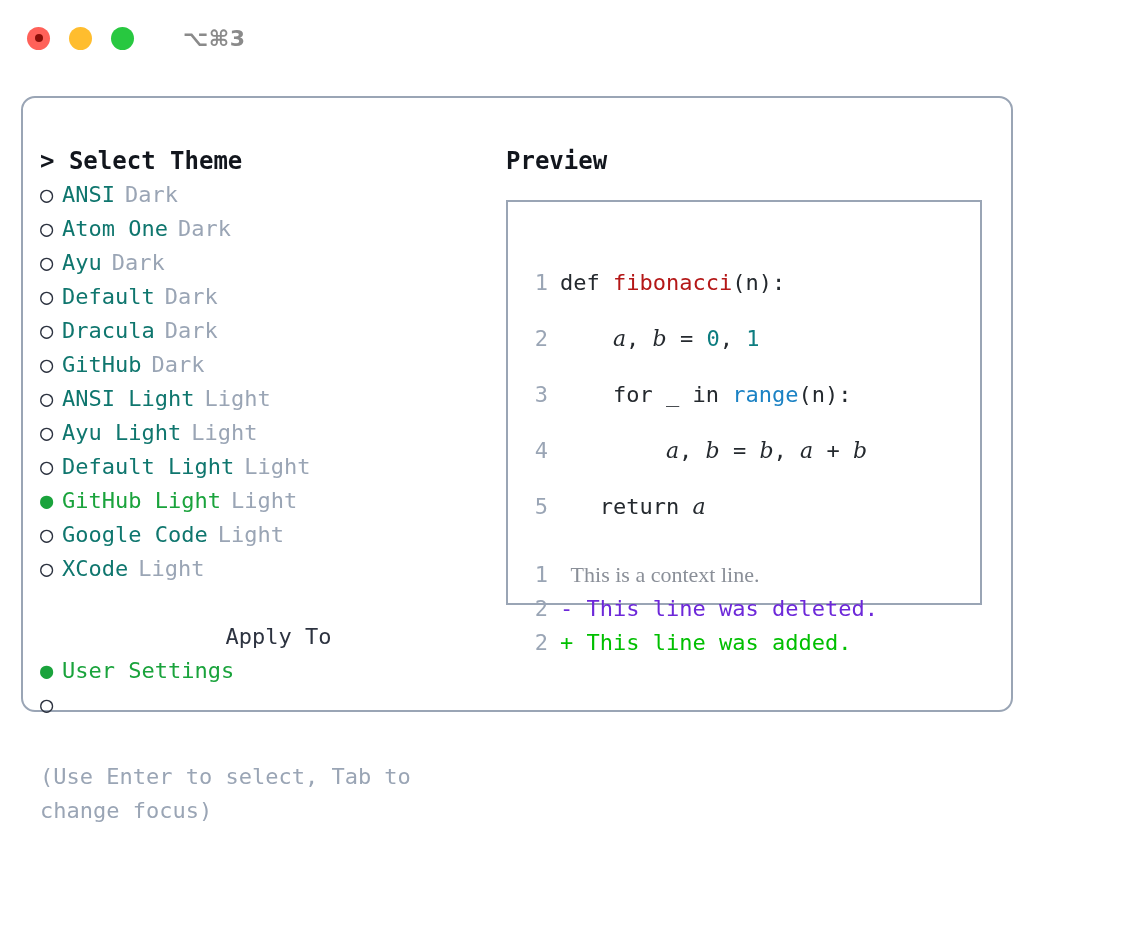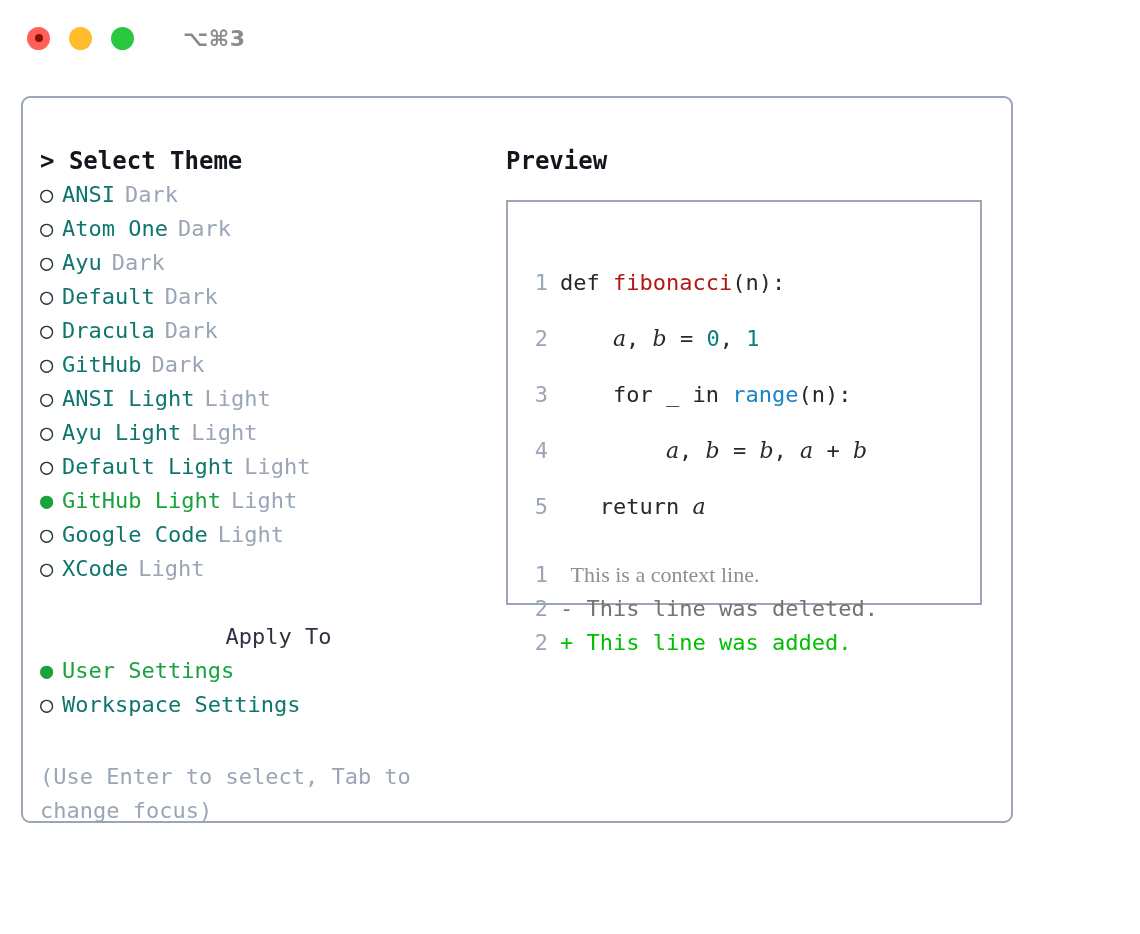--- a/index.html
+++ b/index.html
@@ -64,23 +64,23 @@
     letter-spacing: 0.5px;
     white-space: nowrap;
   }
 
   
   .panel {
     position: absolute;
     left: 21px;
     top: 96px;
     width: 992px;
-    height: 727px;
+    height: 616px;
     border: 2px solid #9aa5b5;
-    border-radius: 9px;
+    border-radius: 14px;
     box-sizing: border-box;
     background: #ffffff;
   }
 
   
   .left-col {
     position: absolute;
     left: 17px;
     top: 46px;
     width: 455px;
@@ -180,21 +180,21 @@
   .code-text { color: #24292e; margin-top: 22px; }
 
   .tok-fn   { color: #b41717; }
   .tok-num  { color: #0d7d80; }
   .tok-kw   { color: #1b82c4; }
   .tok-var  { font-family: "DejaVu Serif", serif; font-style: italic; }
 
   .code-gap { height: 34px; }
 
   .diff-ctx { color: #8a8f98; font-family: Liberation Serif, serif; }
-  .diff-del { color: #737373; }
+  .diff-del { color: #6d28d9; }
   .diff-add { color: #00bf00; }
 </style>
 </head>
 <body>
 
 <div class="app-window">
 
   <div class="titlebar">
     <div class="traffic-lights">
       <span class="tl tl-red">
@@ -224,21 +224,21 @@
           <div class="opt-row"><span class="bullet">○</span><span class="opt-label">Default Light</span><span class="opt-tag">Light</span></div>
           <div class="opt-row selected"><span class="bullet sel">●</span><span class="opt-label">GitHub Light</span><span class="opt-tag">Light</span></div>
           <div class="opt-row"><span class="bullet">○</span><span class="opt-label">Google Code</span><span class="opt-tag">Light</span></div>
           <div class="opt-row"><span class="bullet">○</span><span class="opt-label">XCode</span><span class="opt-tag">Light</span></div>
         </div>
 
       <div class="apply-heading">Apply To</div>
 
       <div class="apply-list" id="apply-list">
           <div class="opt-row selected"><span class="bullet sel">●</span><span class="opt-label">User Settings</span></div>
-          <div class="opt-row"><span class="bullet">○</span><span class="opt-label">Workspace Settings</span></div>
+          <div class="opt-row"><span class="bullet">○</span></div>
         </div>
 
       <div class="hint">(Use Enter to select, Tab to change focus)</div>
     </div>
 
     <div class="right-col">
       <div class="preview-title">Preview</div>
 
       <div class="preview-box">
         <div id="code-block">

